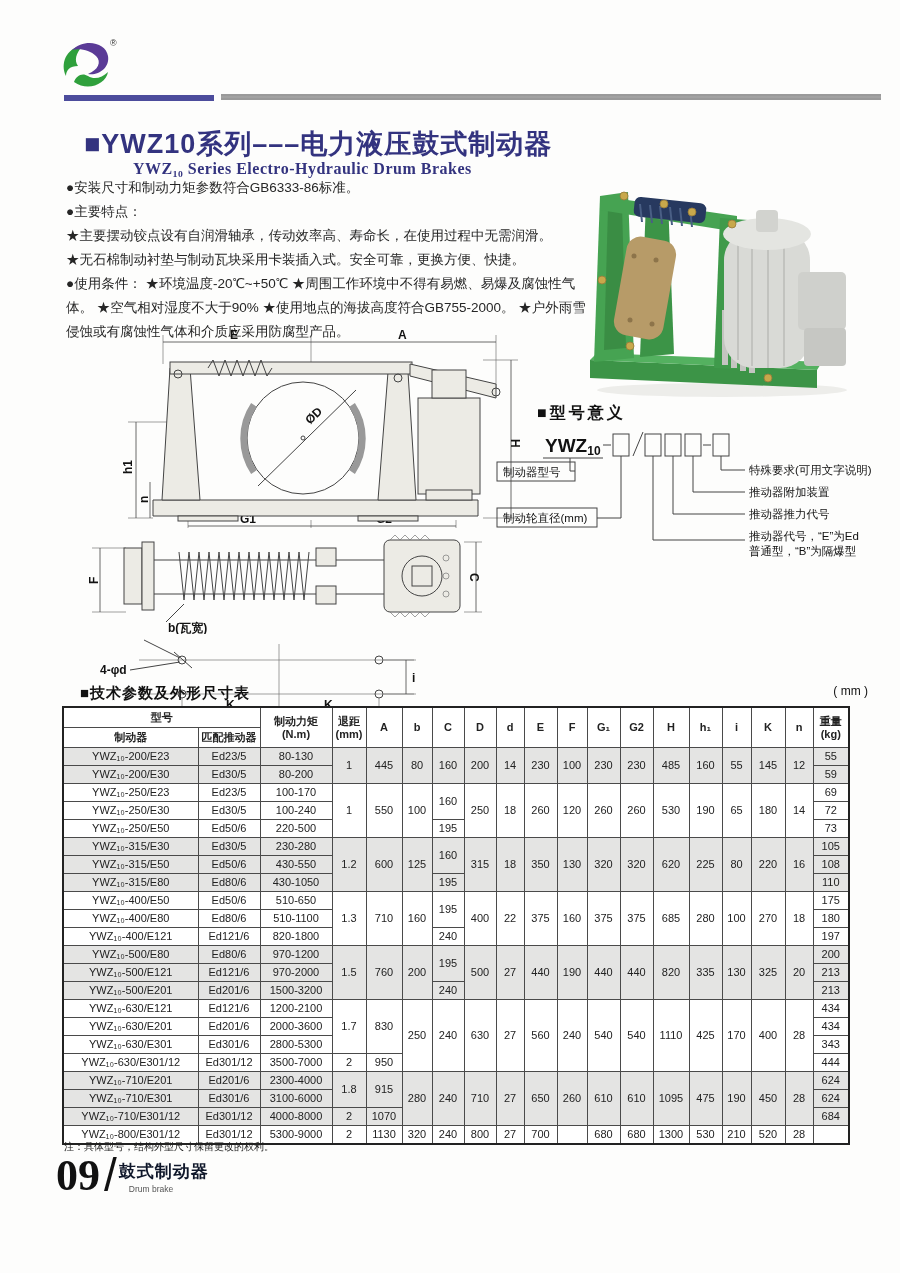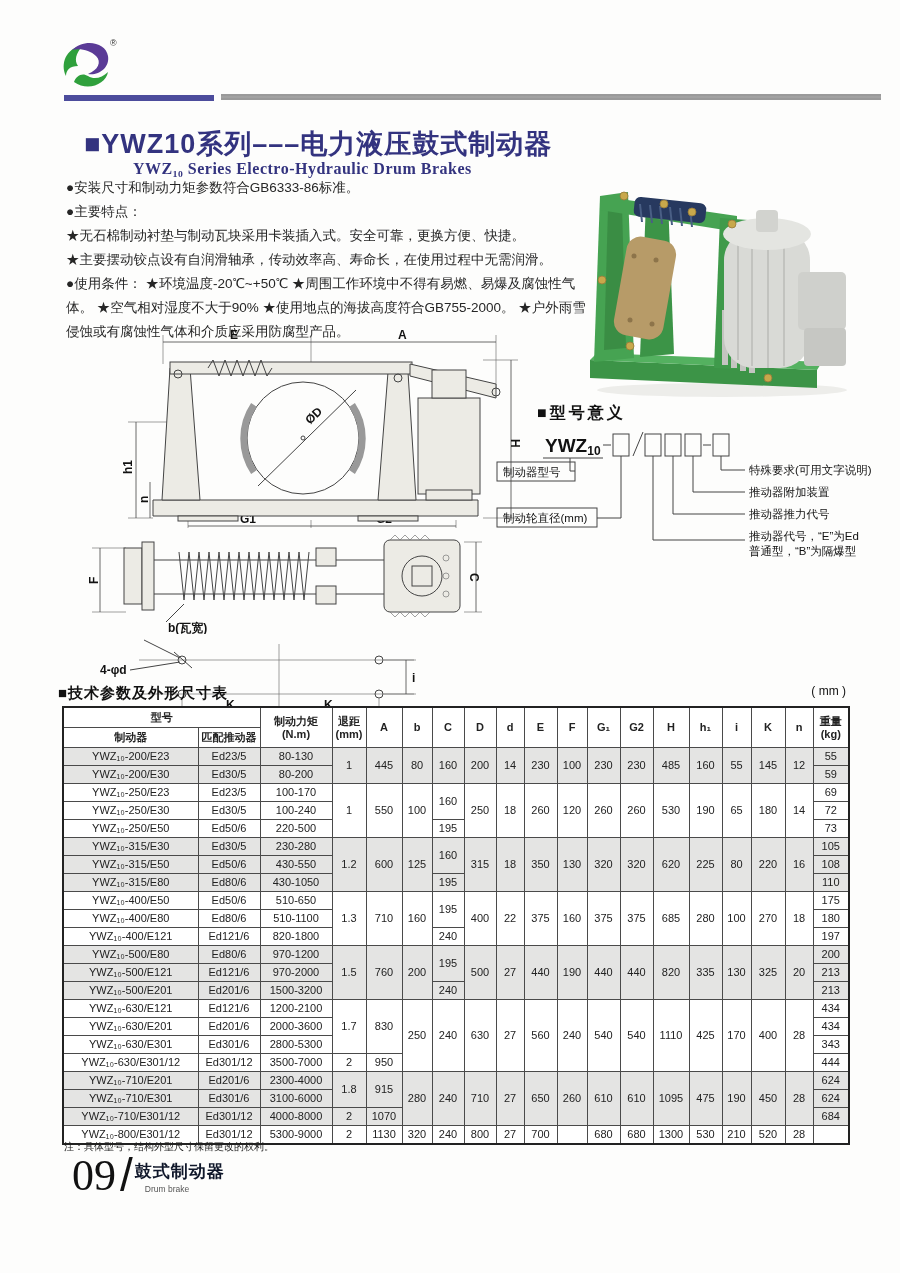--- a/index.html
+++ b/index.html
@@ -29,34 +29,34 @@
   svg .thin{stroke:#777;stroke-width:.7;fill:none;}
   svg .fill{fill:#ecebe5;stroke:#444;stroke-width:1;}
   svg .dim{stroke:#444;stroke-width:.8;fill:none;}
   svg text.dl{font:bold 12px "Liberation Sans",sans-serif;fill:#111;}
   svg text.sm{font:11.5px "Liberation Sans",sans-serif;fill:#111;}
   
   #model-block{position:absolute;left:495px;top:400px;}
   svg text.mm-title{font:bold 16px "Liberation Sans",sans-serif;fill:#111;letter-spacing:3px;}
   svg text.mm-f{font:bold 19px "Liberation Sans",sans-serif;fill:#111;}
   
-  #table-head{position:absolute;left:58px;top:684px;width:788px;}
+  #table-head{position:absolute;left:80px;top:684px;width:788px;}
   #table-title{font-size:15px;font-weight:bold;color:#111;float:left;letter-spacing:1px;}
   #table-unit{font-size:12px;color:#111;float:right;}
   #spec-wrap{position:absolute;left:62px;top:706px;}
   #spec-table{border-collapse:collapse;table-layout:fixed;width:788px;font-size:11px;border:2px solid #222;}
   #spec-table th,#spec-table td{border:1px solid #4a4a4a;text-align:center;vertical-align:middle;
       padding:0;line-height:1.1;white-space:pre-line;overflow:hidden;}
   #spec-table th{font-weight:bold;height:19px;background:#fff;}
   #spec-table tbody td{height:17px;background:#fff;}
   #spec-table tr.shade td{background:#e4e4e3;}
   
   #note{position:absolute;left:64px;top:1140px;font-size:10px;color:#222;}
   #pagefoot{position:absolute;left:56px;top:1154px;display:flex;align-items:flex-start;}
-  #pagefoot .num{font-family:"Liberation Serif",serif;font-size:44px;font-weight:normal;color:#111;line-height:1;margin-left:16px;}
+  #pagefoot .num{font-family:"Liberation Serif",serif;font-size:44px;font-weight:bold;color:#111;line-height:1;}
   #pagefoot .slash{font-size:46px;font-weight:300;color:#111;line-height:1;margin:0 2px 0 4px;transform:translateY(-2px);}
   #pagefoot .sec .cn{font-size:17px;font-weight:bold;color:#0f172a;margin-top:6px;letter-spacing:1px;}
   #pagefoot .sec .en{font-size:8.5px;color:#555;margin-top:1px;margin-left:10px;}
 </style>
 </head>
 <body>
 
 <div id="page">
 
   <svg id="logo" viewBox="0 0 62 62">
@@ -67,22 +67,22 @@
   </svg>
   <div id="bar-purple"></div>
   <div id="bar-gray"></div>
 
   <div id="main-title">■YWZ10系列–––电力液压鼓式制动器</div>
   <div id="sub-title">YWZ₁₀ Series Electro-Hydraulic Drum Brakes</div>
 
   <div id="features">
     <div>●安装尺寸和制动力矩参数符合GB6333-86标准。</div>
     <div>●主要特点：</div>
+    <div>★主要摆动铰点设有自润滑轴承，传动效率高、寿命长，在使用过程中无需润滑。</div>
     <div>★无石棉制动衬垫与制动瓦块采用卡装插入式。安全可靠，更换方便、快捷。</div>
-    <div>★主要摆动铰点设有自润滑轴承，传动效率高、寿命长，在使用过程中无需润滑。</div>
     <div>●使用条件： ★环境温度-20℃~+50℃ ★周围工作环境中不得有易燃、易爆及腐蚀性气体。 ★空气相对湿度不大于90% ★使用地点的海拔高度符合GB755-2000。 ★户外雨雪侵蚀或有腐蚀性气体和介质应采用防腐型产品。</div>
   </div>
 
   <svg id="photo" viewBox="0 0 305 242">
     <ellipse cx="150" cy="230" rx="125" ry="7" fill="#ededea"></ellipse>
     <polygon points="18,200 245,210 245,228 18,218" fill="#3c9447"></polygon>
     <polygon points="18,200 245,210 250,202 25,193" fill="#54b160"></polygon>
     <polygon points="28,36 56,32 62,198 22,202" fill="#46a352"></polygon>
     <polygon points="36,48 50,46 54,188 32,190" fill="#3a8d44"></polygon>
     <polygon points="74,42 96,40 102,194 68,197" fill="#3c9447"></polygon>

